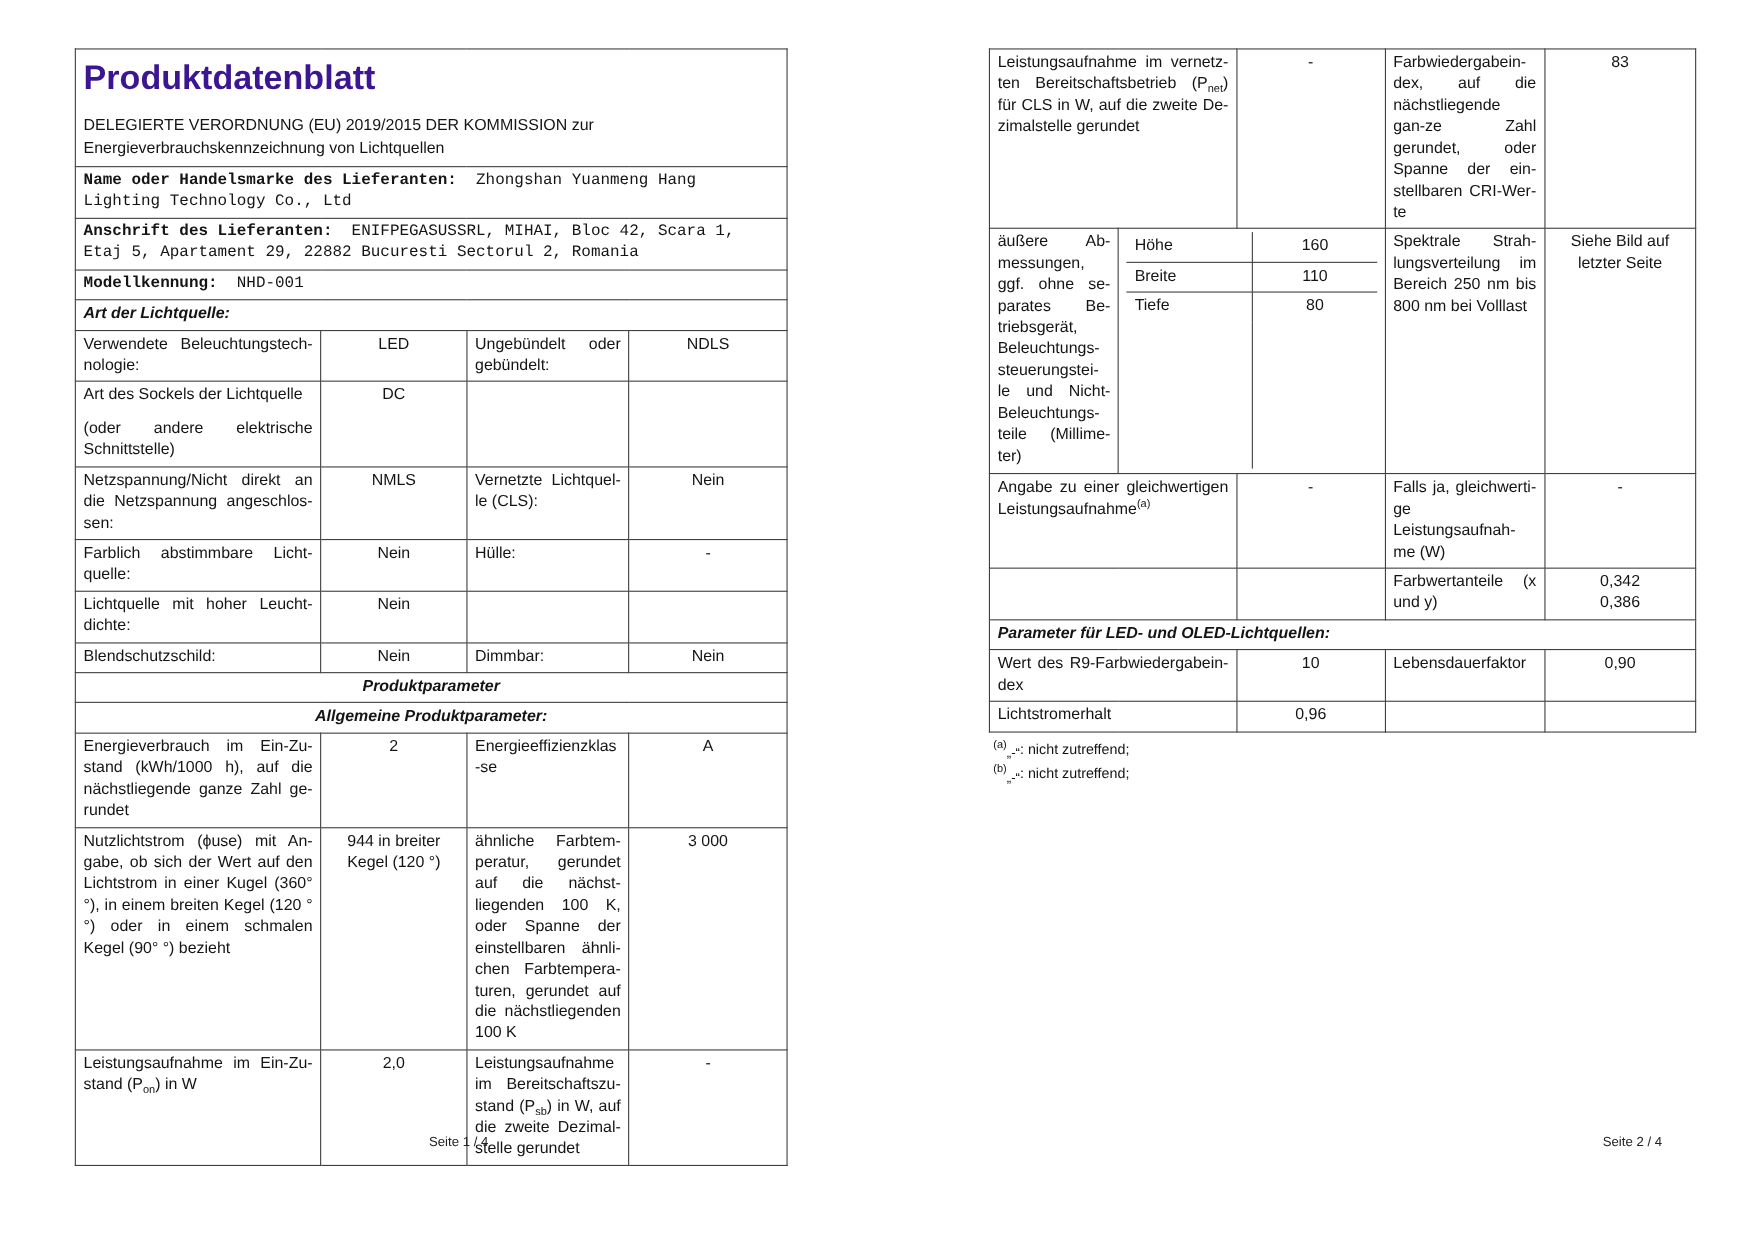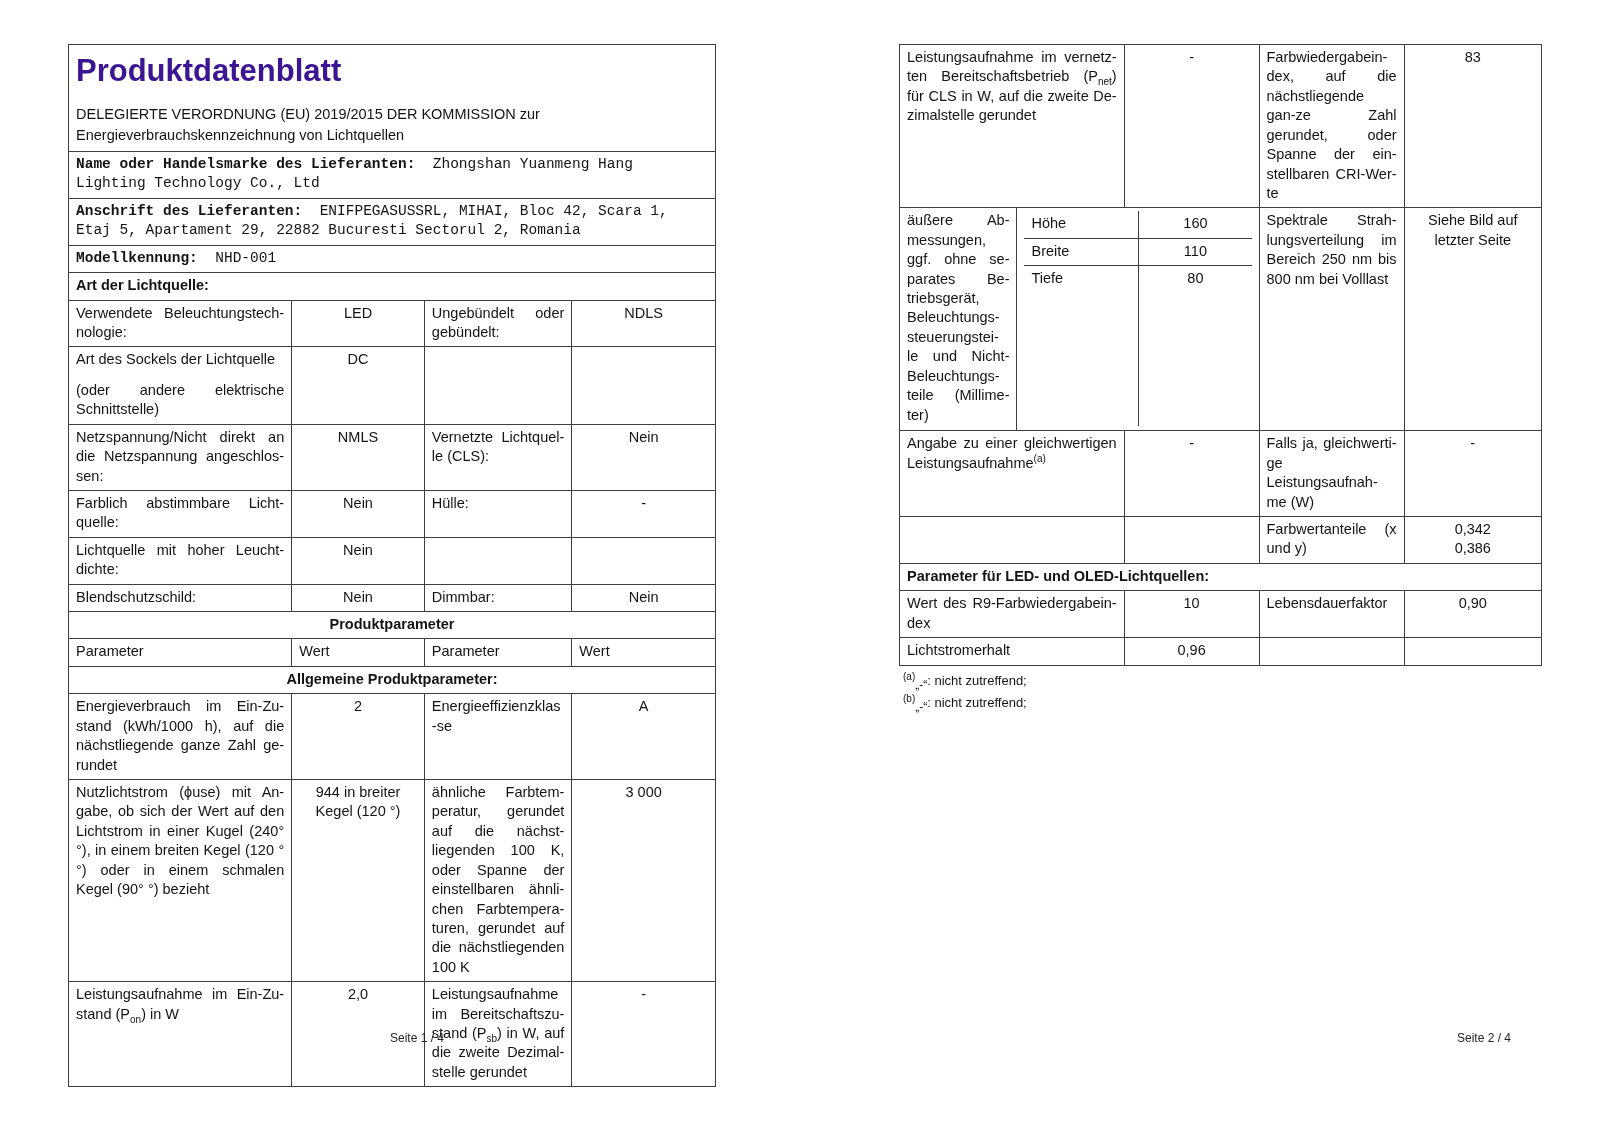--- a/index.html
+++ b/index.html
@@ -20,21 +20,21 @@
     padding:3px 7px 4px 7px;
     vertical-align:top;
     font-size:14.5px;
     line-height:1.34;
     word-wrap:break-word;
   }
   td.al{text-align:left}
   td.ac{text-align:center}
   td.aj{text-align:justify}
   td.b{font-weight:bold}
-  td.section{font-size:15px;}
+  td.section{font-size:15px;font-style:italic;}
   .doc-table td p{margin:0;}
   .doc-table td p + p{margin-top:11px;}
   sub,sup{font-size:10px;line-height:0;}
   
   td.title-cell{padding:6px 10px 10px 10px;}
   .doc-title{font-size:31px;font-weight:bold;color:var(--title-accent);margin:2px 0 12px 0;letter-spacing:0px;}
   .doc-subtitle{font-size:14.5px;line-height:1.5;}
   td.supplier-cell{padding:6px 8px 8px 8px;font-family:Liberation Mono, monospace;}
   
   td.dims-host{padding:0;height:215px;}
@@ -130,39 +130,33 @@
             <td class="aj">Blendschutzschild:</td>
             <td class="ac">Nein</td>
             <td class="aj">Dimmbar:</td>
             <td class="ac">Nein</td>
           </tr>
         </tbody>
       <tbody>
         <tr>
           <td colspan="4" class="ac b section">Produktparameter</td>
         </tr>
-        <tr id="col-header-row">
-            <td class="al">Parameter</td>
-            <td class="al">Wert</td>
-            <td class="al">Parameter</td>
-            <td class="al">Wert</td>
-          </tr>
         <tr>
           <td colspan="4" class="ac b section">Allgemeine Produktparameter:</td>
         </tr>
       </tbody>
       <tbody id="general-rows">
           <tr style="height: 80px;">
             <td class="aj">Energieverbrauch im Ein-Zu-stand (kWh/1000 h), auf die nächstliegende ganze Zahl ge-rundet</td>
             <td class="ac">2</td>
             <td class="aj">Energieeffizienzklas-se</td>
             <td class="ac">A</td>
           </tr>
           <tr style="height: 197px;">
-            <td class="aj">Nutzlichtstrom (ϕuse) mit An-gabe, ob sich der Wert auf den Lichtstrom in einer Kugel (240° °), in einem breiten Kegel (120 °°) oder in einem schmalen Kegel (90° °) bezieht</td>
+            <td class="aj">Nutzlichtstrom (ϕuse) mit An-gabe, ob sich der Wert auf den Lichtstrom in einer Kugel (360° °), in einem breiten Kegel (120 °°) oder in einem schmalen Kegel (90° °) bezieht</td>
             <td class="ac">944 in breiter Kegel (120 °)</td>
             <td class="aj">ähnliche Farbtem-peratur, gerundet auf die nächst-liegenden 100 K, oder Spanne der einstellbaren ähnli-chen Farbtempera-turen, gerundet auf die nächstliegenden 100 K</td>
             <td class="ac">3 000</td>
           </tr>
           <tr style="height: 103px;">
             <td class="aj">Leistungsaufnahme im Ein-Zu-stand (P<sub>on</sub>) in W</td>
             <td class="ac">2,0</td>
             <td class="aj">Leistungsaufnahme im Bereitschaftszu-stand (P<sub>sb</sub>) in W, auf die zweite Dezimal-stelle gerundet</td>
             <td class="ac">-</td>
           </tr>

